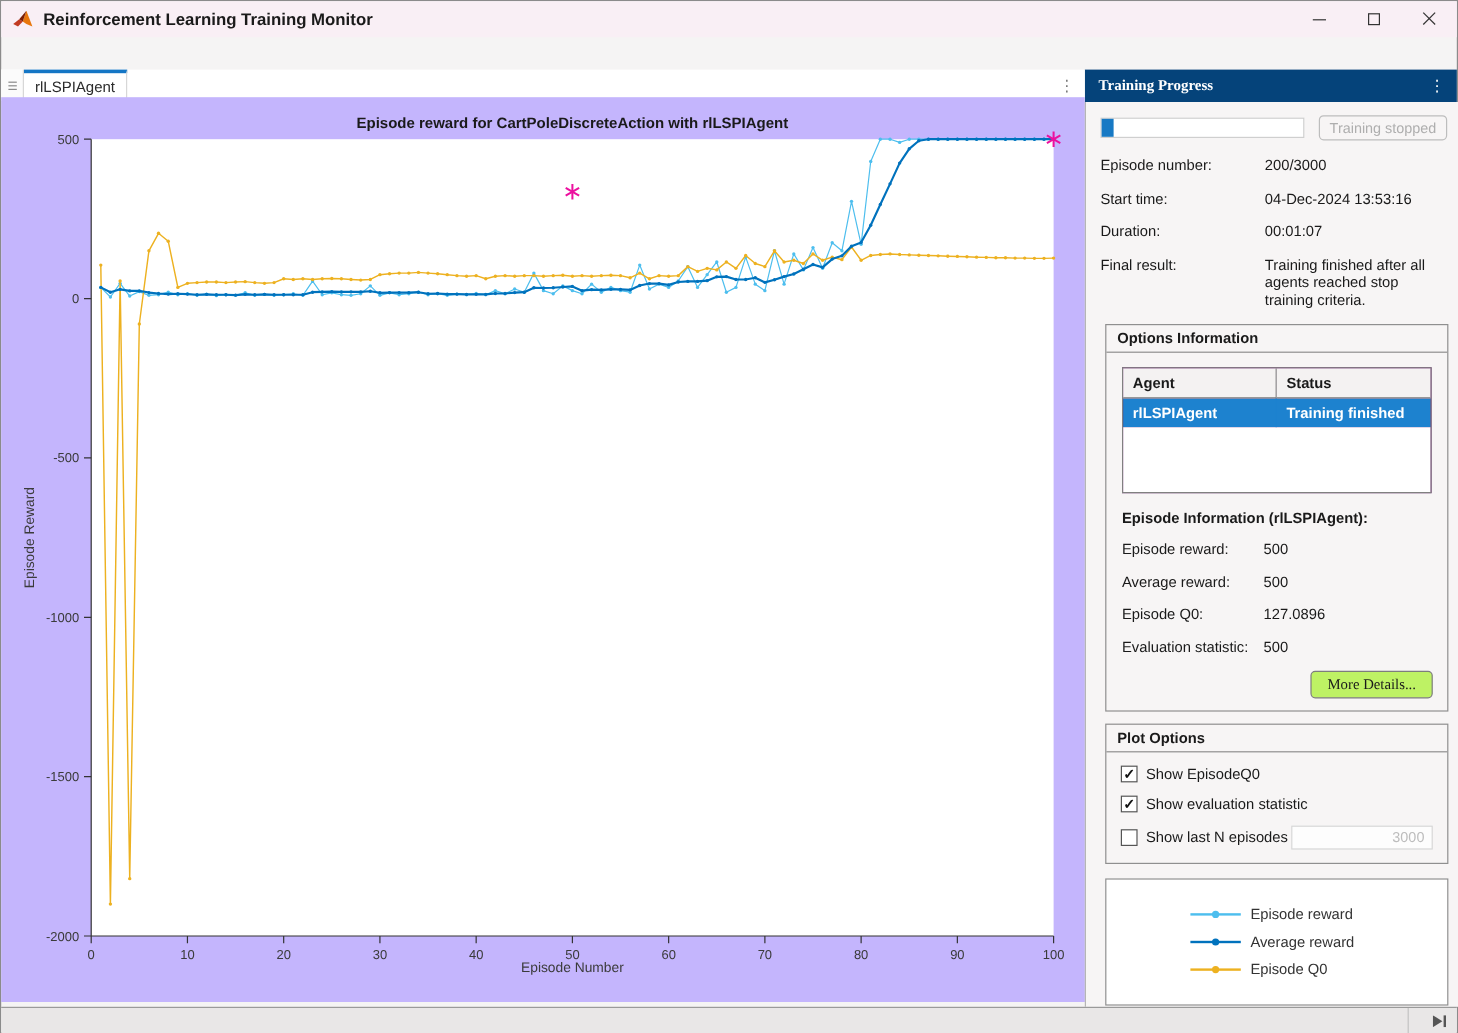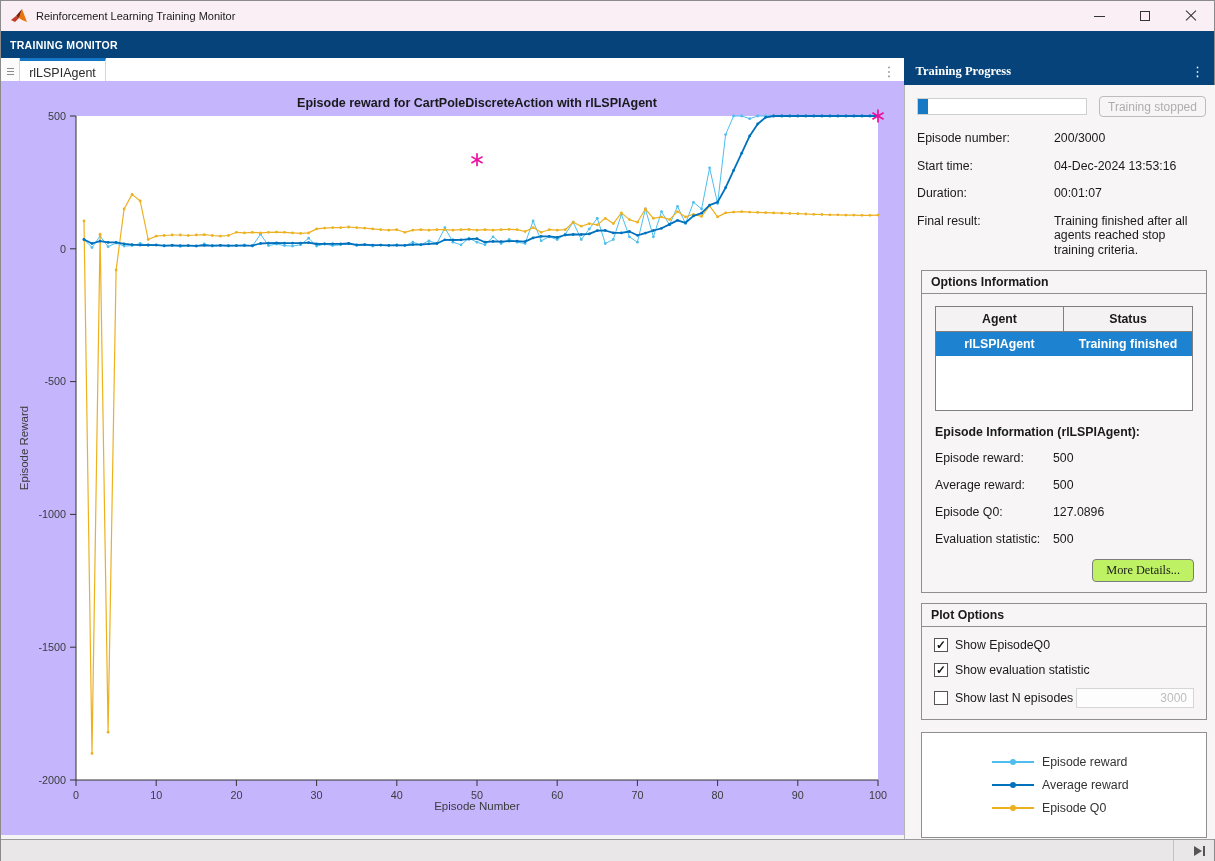--- a/index.html
+++ b/index.html
@@ -5,21 +5,21 @@
   * { margin:0; padding:0; box-sizing:border-box; }
   html,body { width:1215px; height:861px; overflow:hidden; background:#dcdcdc;
               font-family:"Liberation Sans", sans-serif; }
   .window { position:absolute; left:0; top:0; width:1215px; height:861px;
             background:#f5f4f4; border:1px solid #8b8b8b; }
 
   
   .titlebar { position:absolute; left:0; top:0; width:100%; height:30px;
               background:#f9eff5; display:flex; align-items:center; }
   .titlebar .logo { width:18px; height:16px; margin:0 8px 0 9px; }
-  .titlebar .wtitle { font-size:11px; color:#1a1a1a; }
+  .titlebar .wtitle { font-size:14px; color:#1a1a1a;font-weight:bold; }
   .winbtns { position:absolute; right:0; top:0; height:30px; display:flex; }
   .winbtn { width:46px; height:30px; display:flex; align-items:center; justify-content:center; }
   .glyph-min { width:11px; height:1px; background:#333; }
   .glyph-max { width:10px; height:10px; border:1px solid #333; }
   .glyph-close { position:relative; width:12px; height:12px; }
   .glyph-close::before,.glyph-close::after { content:""; position:absolute; left:-1px; top:5px;
       width:14px; height:1px; background:#333; }
   .glyph-close::before { transform:rotate(45deg); }
   .glyph-close::after  { transform:rotate(-45deg); }
 
@@ -63,21 +63,21 @@
   .info-grid { margin:14px 10px 0 12px; }
   .info-row { display:flex; margin-bottom:13px; }
   .info-row .lbl { width:137px; flex-shrink:0; }
   .info-row .val { flex:1; line-height:1.18; }
 
   
   .groupbox { margin:10px 9px 0 16px; border:1px solid #8f8f8f; }
   .groupbox .gtitle { font-weight:bold; padding:4px 9px 4px 9px; border-bottom:1px solid #8f8f8f; }
 
   
-  .agent-table { margin:12px 13px 0 13px; border:1px solid #808080; background:#701a75;text-align:center; }
+  .agent-table { margin:12px 13px 0 13px; border:1px solid #808080; background:#701a75; }
   .t-row { display:flex; }
   .t-head .t-cell { font-weight:bold; background:#f4f2f2; border-bottom:1px solid #808080; }
   .t-cell { width:50%; padding:5px 8px; font-size:12.3px; }
   .t-cell:first-child { border-right:1px solid #808080; }
   .t-sel  { background:#1d82cf; color:#fff; font-weight:bold; }
   .t-sel .t-cell:first-child { border-right:1px solid #1d82cf; }
   .t-filler { height:54px; background:#fff; }
 
   .ep-heading { font-weight:bold; margin:14px 13px 0 13px; }
   .ep-rows { margin:12px 13px 0 13px; }
@@ -130,23 +130,20 @@
         </div>
       <div class="winbtn">
           <div class="glyph-max"></div>
         </div>
       <div class="winbtn">
           <div class="glyph-close"></div>
         </div>
     </div>
   </div>
 
-  <div class="ribbon">
-    <span>TRAINING MONITOR</span>
-  </div>
 
   <div class="toprow">
     <div class="tabstrip">
       <div class="panelmenu">
         <div class="bars"></div>
       </div>
       <div class="tab">
         <span>rlLSPIAgent</span>
       </div>
       <div class="strip-dots">

